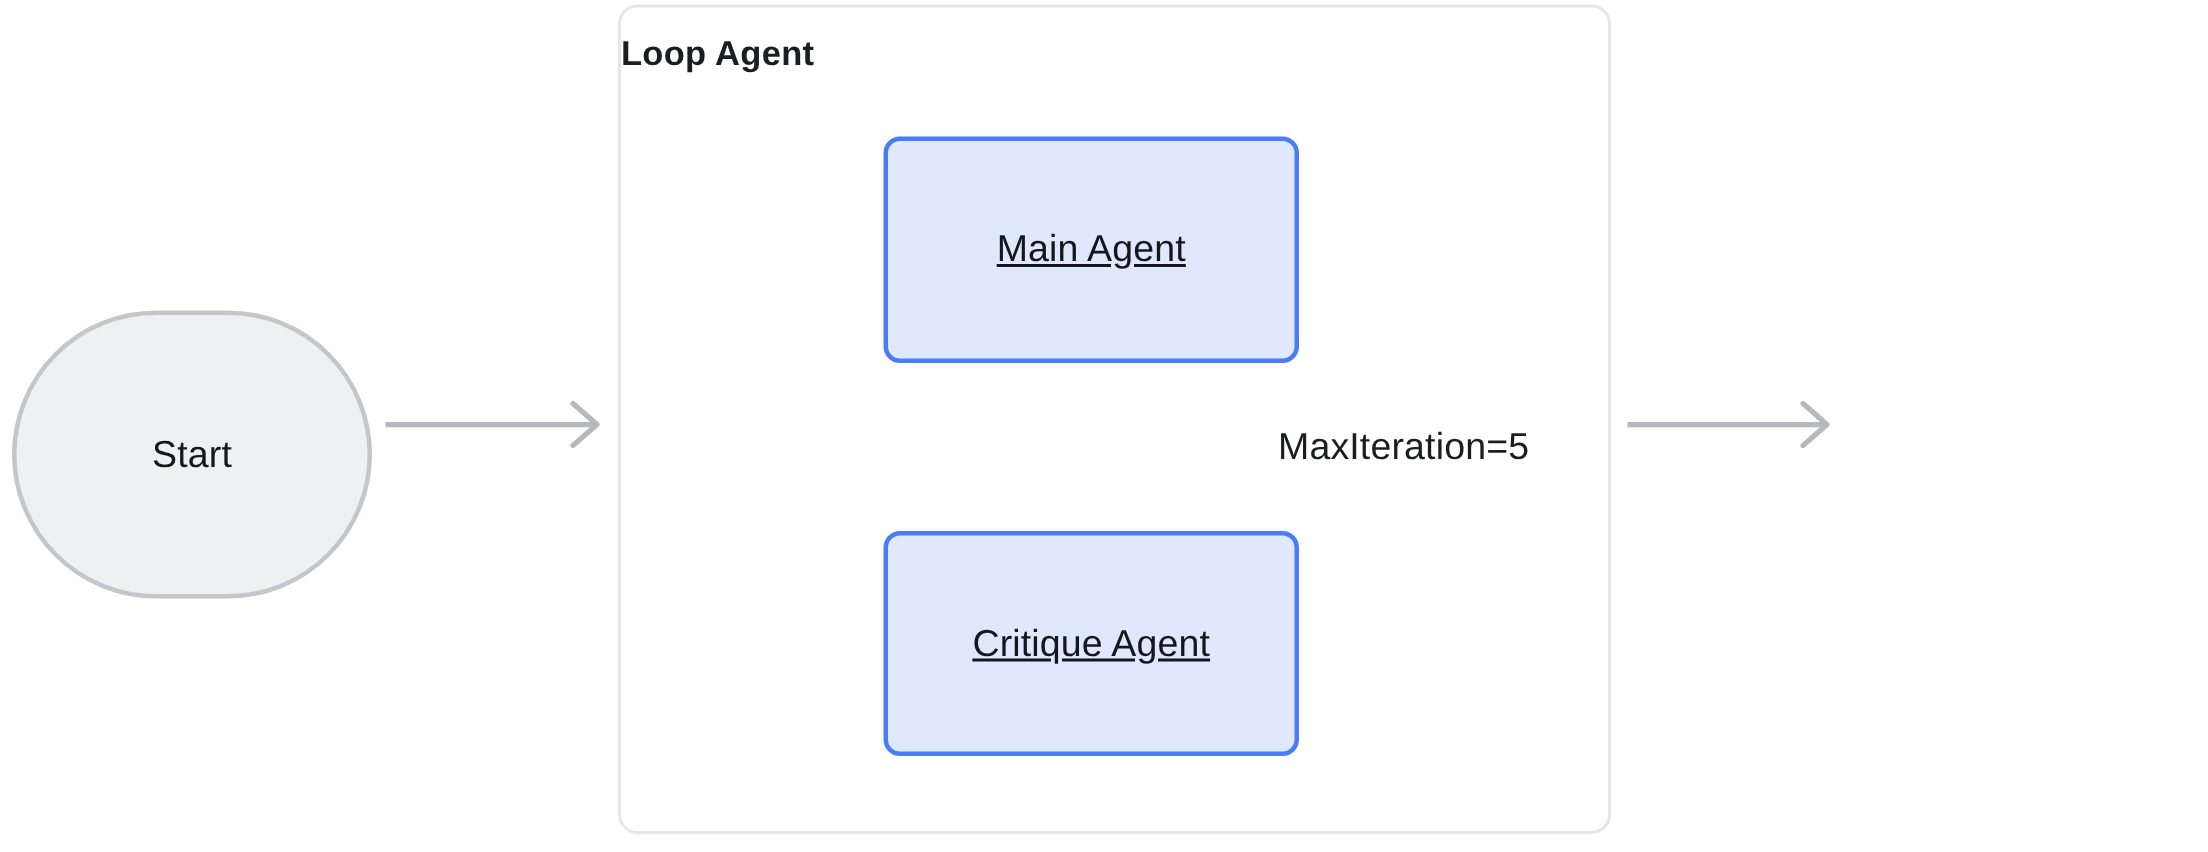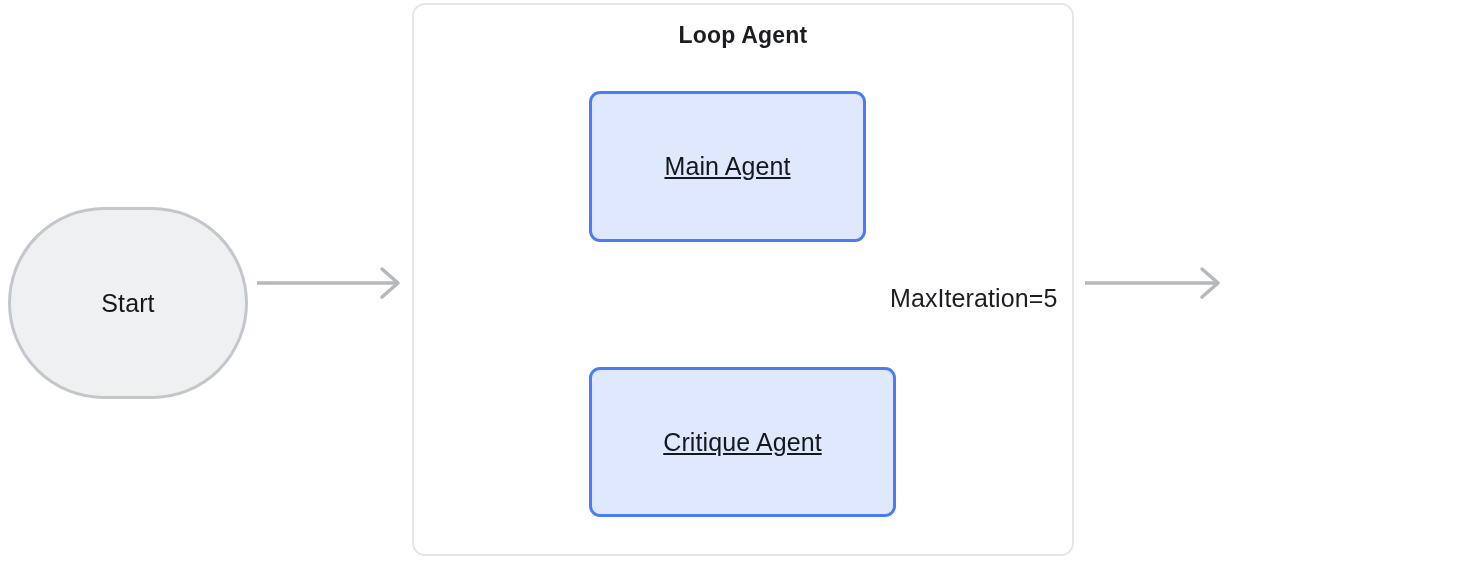--- a/index.html
+++ b/index.html
@@ -53,21 +53,20 @@
     height: 553px;
     background: #ffffff;
     border: 2.5px solid #e4e6e9;
     border-radius: 13px;
   }
   #loop-container-title {
     position: absolute;
     left: 0;
     top: 17px;
     width: 100%;
-    text-align: center;
     font-size: 23px;
     font-weight: bold;
     color: #1b1d21;
     letter-spacing: 0.2px;
   }
 
   
   .agent-box {
     position: absolute;
     box-sizing: border-box;
@@ -76,34 +75,33 @@
     border-radius: 11px;
     display: flex;
     align-items: center;
     justify-content: center;
     color: #14171c;
     font-size: 25px;
     letter-spacing: 0.1px;
     text-decoration: underline;
   }
   #node-main-agent     { left: 589px; top: 91px;  width: 277px; height: 151px; }
-  #node-critique-agent { left: 589px; top: 367px; width: 307px; height: 150px; }
+  #node-critique-agent { left: 589px; top: 354px; width: 277px; height: 150px; }
 
   
   #edge-label-maxiteration {
     position: absolute;
     left: 846px;
     top: 283px;
     padding: 1px 6px;
     background: #ffffff;
     color: #1b1d21;
     font-size: 25px;
     white-space: nowrap;
     letter-spacing: 0.1px;
-    margin-left: 38px;
   }
 </style>
 </head>
 <body>
 
 <div id="canvas">
 
   <svg id="edges" viewBox="0 0 1472 568" width="1472" height="568" xmlns="http://www.w3.org/2000/svg">
 
     <g>

